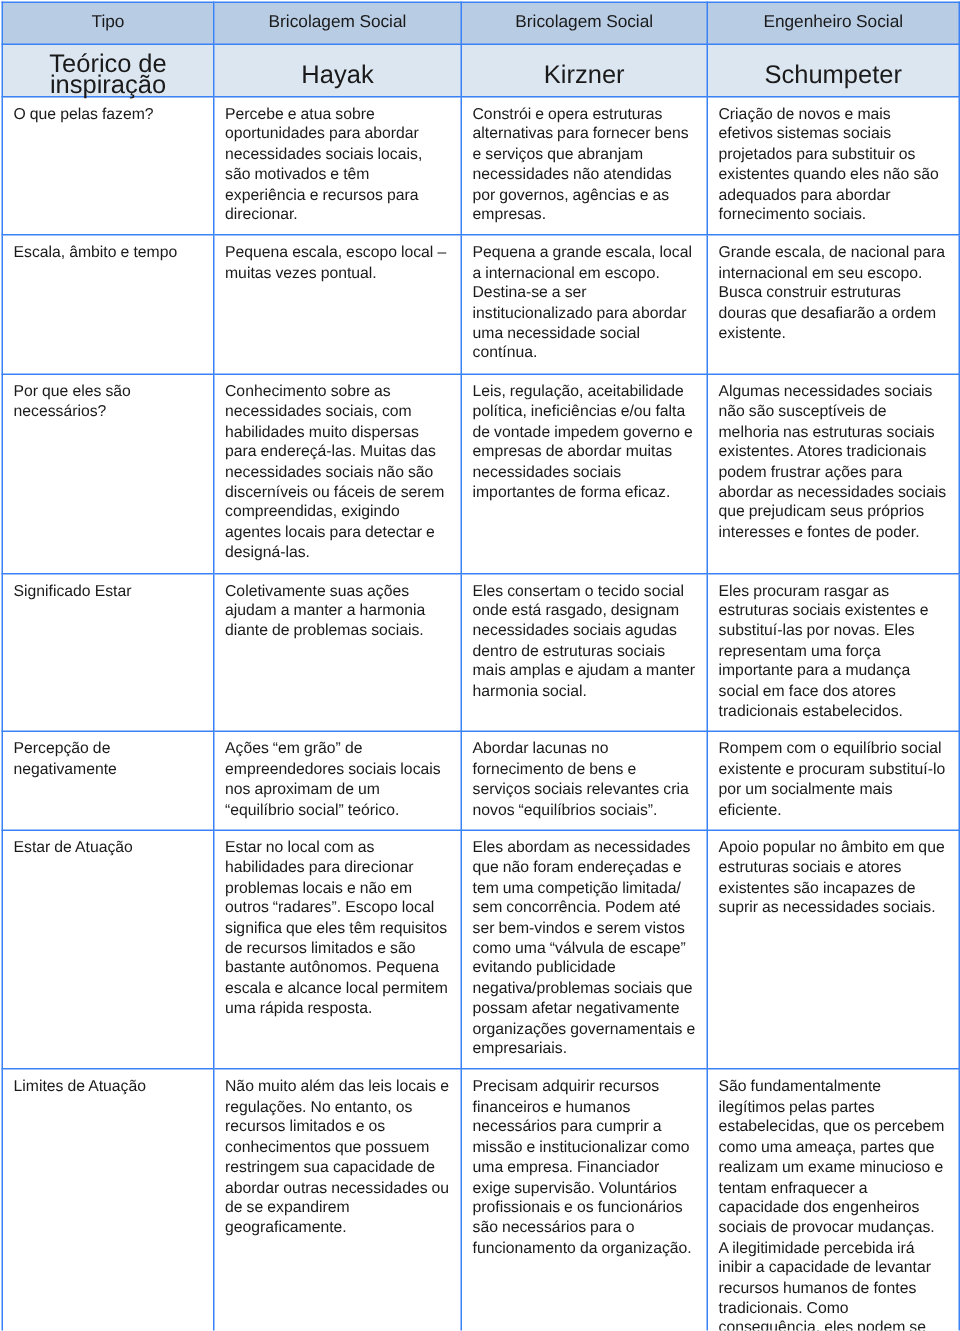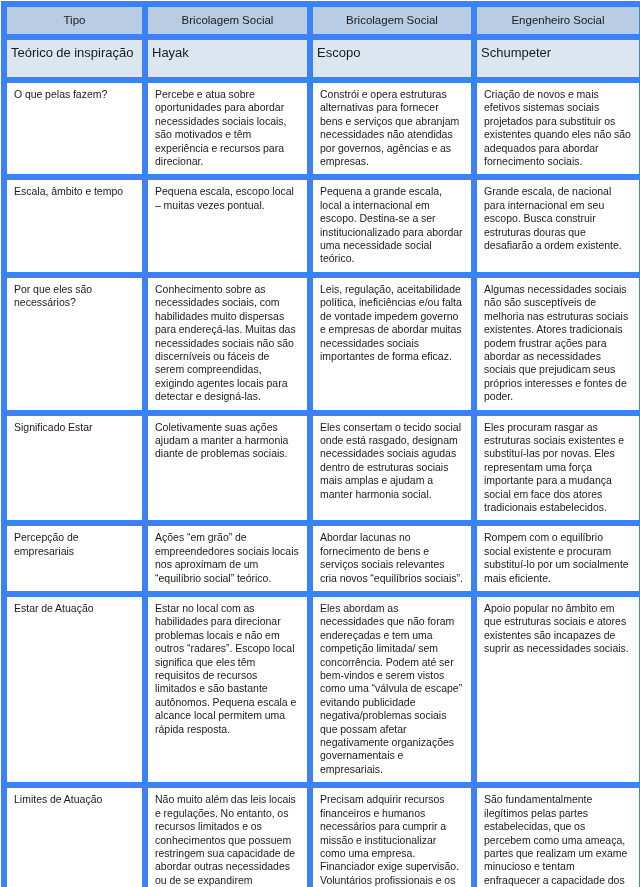--- a/index.html
+++ b/index.html
@@ -25,43 +25,44 @@
     border-collapse: collapse;
     table-layout: fixed;
     border: 1px solid #4a6f9e;
   }
   table.comparison col.c0 { width: 141px; }
   table.comparison col.c1 { width: 165px; }
   table.comparison col.c2 { width: 164px; }
   table.comparison col.c3 { width: 168px; }
 
   table.comparison td, table.comparison th {
-    border: 6px solid #3b82f6;
+    border: 1px solid #3b82f6;
     vertical-align: top;
     padding: 5px 7px 6px 7px;
     font-size: 10.5px;
     line-height: 13.4px;
     font-weight: normal;
     text-align: left;
     hyphens: manual;
     word-spacing: -0.2px;
   }
   tr.header-main th {
     background: #b8cce4;
     text-align: center;
     vertical-align: middle;
     font-size: 11.5px;
     padding: 6px 4px 7px 4px;
     line-height: 14px;
   }
   tr.header-sub td {
     background: #dce6f1;
+    text-align: center;
     vertical-align: middle;
-    font-size: 13px;
-    padding: 6px 4px 17px 4px;
+    font-size: 17px;
+    padding: 6px 4px 0 4px;
     line-height: 14px;
   }
   td.rowlabel {
     text-align: center;
     vertical-align: top;
     font-size: 11px;
     padding-top: 7px;
     line-height: 14px;
   }
   td.body-cell {
@@ -87,54 +88,54 @@
         <th>Tipo</th>
         <th>Bricolagem Social</th>
         <th>Bricolagem Social</th>
         <th>Engenheiro Social</th>
       </tr>
     </thead>
     <tbody>
       <tr class="header-sub">
         <td>Teórico de inspiração</td>
         <td>Hayak</td>
-        <td>Escopo</td>
+        <td>Kirzner</td>
         <td>Schumpeter</td>
       </tr>
 
       <tr>
         <td class="rowlabel">O que pelas fazem?</td>
         <td class="body-cell">Percebe e atua sobre oportunidades para abordar necessidades sociais locais, são motivados e têm experiência e recursos para direcionar.</td>
         <td class="body-cell">Constrói e opera estruturas alternativas para fornecer bens e serviços que abranjam necessidades não atendidas por governos, agências e as empresas.</td>
         <td class="body-cell">Criação de novos e mais efetivos sistemas sociais projetados para substituir os existentes quando eles não são adequados para abordar fornecimento sociais.</td>
       </tr>
 
       <tr>
         <td class="rowlabel">Escala, âmbito e tempo</td>
         <td class="body-cell">Pequena escala, escopo local – muitas vezes pontual.</td>
-        <td class="body-cell">Pequena a grande escala, local a internacional em escopo. Destina-se a ser institucionalizado para abordar uma necessidade social teórico.</td>
+        <td class="body-cell">Pequena a grande escala, local a internacional em escopo. Destina-se a ser institucionalizado para abordar uma necessidade social contínua.</td>
         <td class="body-cell">Grande escala, de nacional para internacional em seu escopo. Busca construir estruturas douras que desafiarão a ordem existente.</td>
       </tr>
 
       <tr>
         <td class="rowlabel">Por que eles são necessários?</td>
         <td class="body-cell">Conhecimento sobre as necessidades sociais, com habilidades muito dispersas para endereçá-las. Muitas das necessidades sociais não são discerníveis ou fáceis de serem compreendidas, exigindo agentes locais para detectar e designá-las.</td>
         <td class="body-cell">Leis, regulação, aceitabilidade política, ineficiências e/ou falta de vontade impedem governo e empresas de abordar muitas necessidades sociais importantes de forma eficaz.</td>
         <td class="body-cell">Algumas necessidades sociais não são susceptíveis de melhoria nas estruturas sociais existentes. Atores tradicionais podem frustrar ações para abordar as necessidades sociais que prejudicam seus próprios interesses e fontes de poder.</td>
       </tr>
 
       <tr>
         <td class="rowlabel">Significado Estar</td>
         <td class="body-cell">Coletivamente suas ações ajudam a manter a harmonia diante de problemas sociais.</td>
         <td class="body-cell">Eles consertam o tecido social onde está rasgado, designam necessidades sociais agudas dentro de estruturas sociais mais amplas e ajudam a manter harmonia social.</td>
         <td class="body-cell">Eles procuram rasgar as estruturas sociais existentes e substituí-las por novas. Eles representam uma força importante para a mudança social em face dos atores tradicionais estabelecidos.</td>
       </tr>
 
       <tr>
-        <td class="rowlabel">Percepção de empresariais</td>
+        <td class="rowlabel">Percepção de negativamente</td>
         <td class="body-cell">Ações “em grão” de empreendedores sociais locais nos aproximam de um “equilíbrio social” teórico.</td>
         <td class="body-cell">Abordar lacunas no fornecimento de bens e serviços sociais relevantes cria novos “equilíbrios sociais”.</td>
         <td class="body-cell">Rompem com o equilíbrio social existente e procuram substituí-lo por um socialmente mais eficiente.</td>
       </tr>
 
       <tr>
         <td class="rowlabel">Estar de Atuação</td>
         <td class="body-cell">Estar no local com as habilidades para direcionar problemas locais e não em outros “radares”. Escopo local significa que eles têm requisitos de recursos limitados e são bastante autônomos. Pequena escala e alcance local permitem uma rápida resposta.</td>
         <td class="body-cell">Eles abordam as necessidades que não foram endereçadas e tem uma competição limitada/ sem concorrência. Podem até ser bem-vindos e serem vistos como uma “válvula de escape” evitando publicidade negativa/problemas sociais que possam afetar negativamente organizações governamentais e empresariais.</td>
         <td class="body-cell">Apoio popular no âmbito em que estruturas sociais e atores existentes são incapazes de suprir as necessidades sociais.</td>

